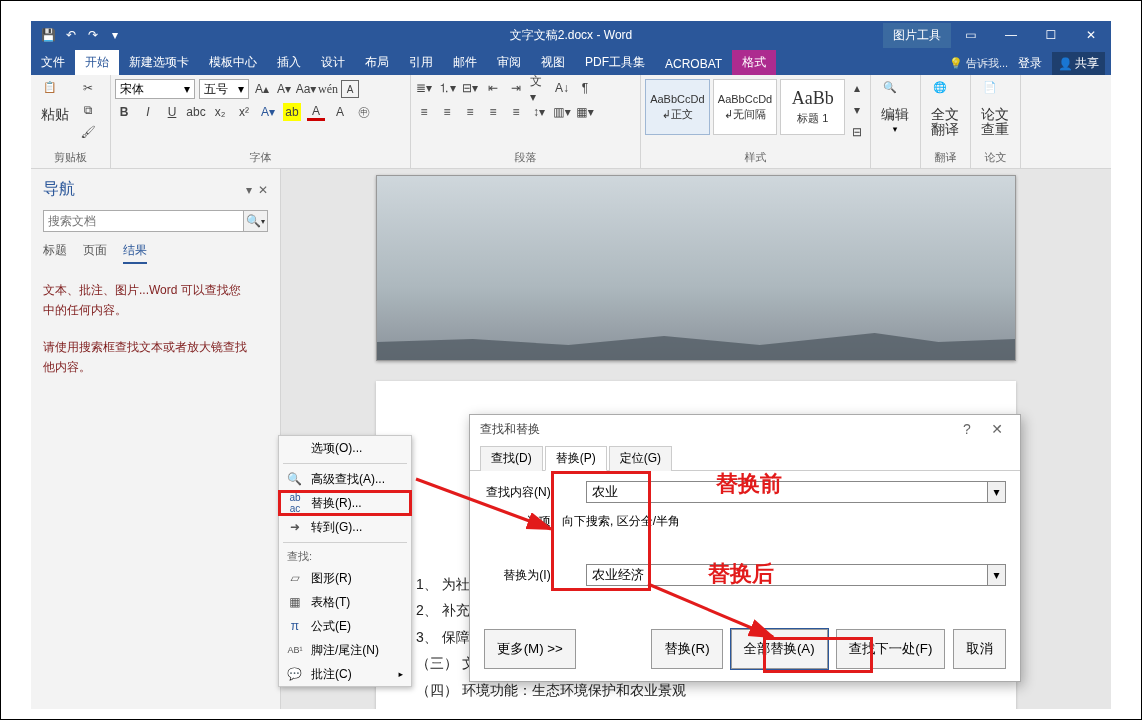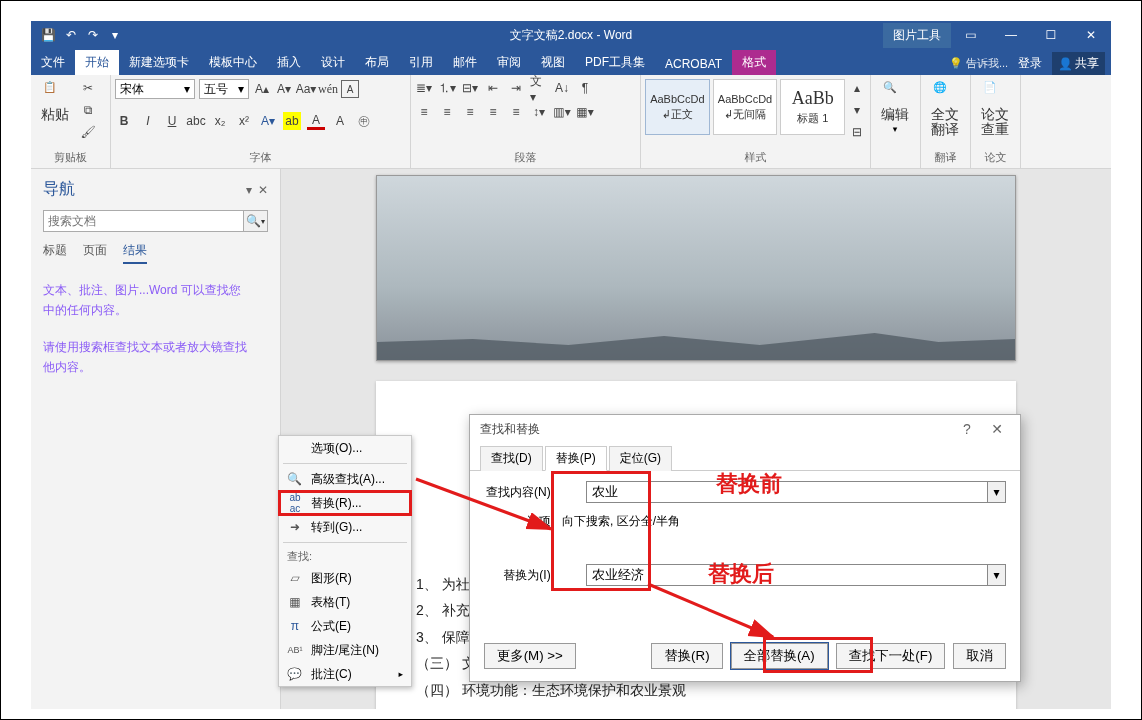--- a/index.html
+++ b/index.html
@@ -47,21 +47,21 @@
 .workspace { flex: 1; display: flex; overflow: hidden; position: relative; }
 .nav-pane { width: 250px; background: #f3f3f3; border-right: 1px solid #d4d4d4; padding: 10px 12px; font-size: 12px; color: #333; }
 .nav-title { font-size: 16px; color: #2b579a; display: flex; justify-content: space-between; align-items: center; }
 .nav-close { color: #666; cursor: pointer; font-size: 12px; display: flex; gap: 6px; }
 .nav-search { margin-top: 10px; display: flex; }
 .nav-search input { flex: 1; height: 22px; border: 1px solid #ababab; padding: 0 4px; font-size: 12px; }
 .nav-search .sbtn { width: 24px; height: 22px; border: 1px solid #ababab; border-left: none; background: #f0f0f0; display: flex; align-items: center; justify-content: center; cursor: pointer; }
 .nav-tabs { display: flex; gap: 16px; margin-top: 10px; }
 .nav-tabs span { cursor: pointer; color: #555; padding-bottom: 3px; }
 .nav-tabs span.active { color: #2b579a; border-bottom: 2px solid #2b579a; }
-.nav-text { margin-top: 16px; color: #8b5cf6; line-height: 1.7; }
+.nav-text { margin-top: 16px; color: #7f1d1d; line-height: 1.7; }
 
 
 .doc-area { flex: 1; background: #e6e6e6; overflow: auto; position: relative; }
 .page-top { margin: 6px auto 0; width: 640px; height: 186px; background: #ced6dc; position: relative; box-shadow: 0 1px 3px rgba(0,0,0,0.3); border: 1px solid #999; }
 .page-top .sky { position: absolute; inset: 0; background: linear-gradient(#cfd7dc,#adb8be 60%,#8a929a); }
 .page-top .hill { position: absolute; bottom: 0; left: 0; right: 0; height: 30px; background: #4a545c; clip-path: polygon(0 100%,0 40%,15% 30%,30% 50%,45% 20%,60% 50%,78% 10%,88% 40%,100% 30%,100% 100%); opacity: 0.7; }
 .doc-body { margin: 20px auto 0; width: 640px; background: #fff; padding: 30px 40px 40px; font-size: 14px; line-height: 1.9; color: #222; box-shadow: 0 1px 3px rgba(0,0,0,0.2); }
 .doc-body p { margin: 0; }
 .doc-small { position: absolute; left: 463px; top: 262px; font-size: 13px; color: #333; line-height: 1.8; }
 
@@ -80,21 +80,21 @@
 .dialog .dtabs { display: flex; padding: 0 10px; gap: 2px; border-bottom: 1px solid #ccc; margin-top: 2px; }
 .dialog .dtab { padding: 3px 10px; border: 1px solid #ccc; border-bottom: none; background: #f4f4f4; cursor: pointer; position: relative; top: 1px; }
 .dialog .dtab.active { background: #fff; border-bottom: 1px solid #fff; }
 .dialog .dbody { padding: 10px 14px; display: flex; flex-direction: column; gap: 10px; }
 .dialog .row { display: flex; align-items: center; gap: 8px; }
 .dialog .row label { width: 70px; text-align: right; }
 .dialog .row .inp-wrap { flex: 1; display: flex; margin-left: 24px; }
 .dialog .row input { flex: 1; height: 22px; border: 1px solid #888; padding: 0 5px; font-size: 13px; }
 .dialog .row .dd { width: 18px; height: 22px; border: 1px solid #888; border-left: none; display: flex; align-items: center; justify-content: center; background: #f0f0f0; }
 .dialog .dfoot { position: absolute; left: 0; right: 0; bottom: 12px; display: flex; gap: 8px; padding: 0 14px; align-items: center; }
-.dialog .dbtn { height: 26px; padding: 0 12px; border: 1px solid #999; background: #f4f4f4; cursor: pointer; }
+.dialog .dbtn { height: 40px; padding: 0 12px; border: 1px solid #999; background: #f4f4f4; cursor: pointer; }
 .dialog .dbtn.main { outline: 1px solid #2b579a; }
 .dialog .spacer { flex: 1; }
 
 
 .anno-box { position: absolute; border: 3px solid #e21b1b; z-index: 10; pointer-events: none; }
 .anno-text { position: absolute; color: #e21b1b; font-size: 22px; font-weight: bold; z-index: 10; pointer-events: none; }
 .arrow { position: absolute; z-index: 9; pointer-events: none; }
 </style>
 </head>
 <body>
@@ -157,21 +157,21 @@
         <div class="stack">
           <span class="mini-btn">✂</span>
           <span class="mini-btn">⧉</span>
           <span class="mini-btn">🖌</span>
         </div>
       </div>
       <div class="label">剪贴板</div>
     </div>
 
     <div class="rgroup" style="width:300px">
-      <div class="body" style="flex-direction:column;gap:13px;">
+      <div class="body" style="flex-direction:column;gap:4px;">
         <div class="stack row" style="gap:4px;align-items:center">
           <span class="combo" style="width:80px">
                 <span>宋体</span>
                 <span>▾</span>
               </span>
           <span class="combo" style="width:50px">
                 <span>五号</span>
                 <span>▾</span>
               </span>
           <span class="mini-btn">A▴</span>

